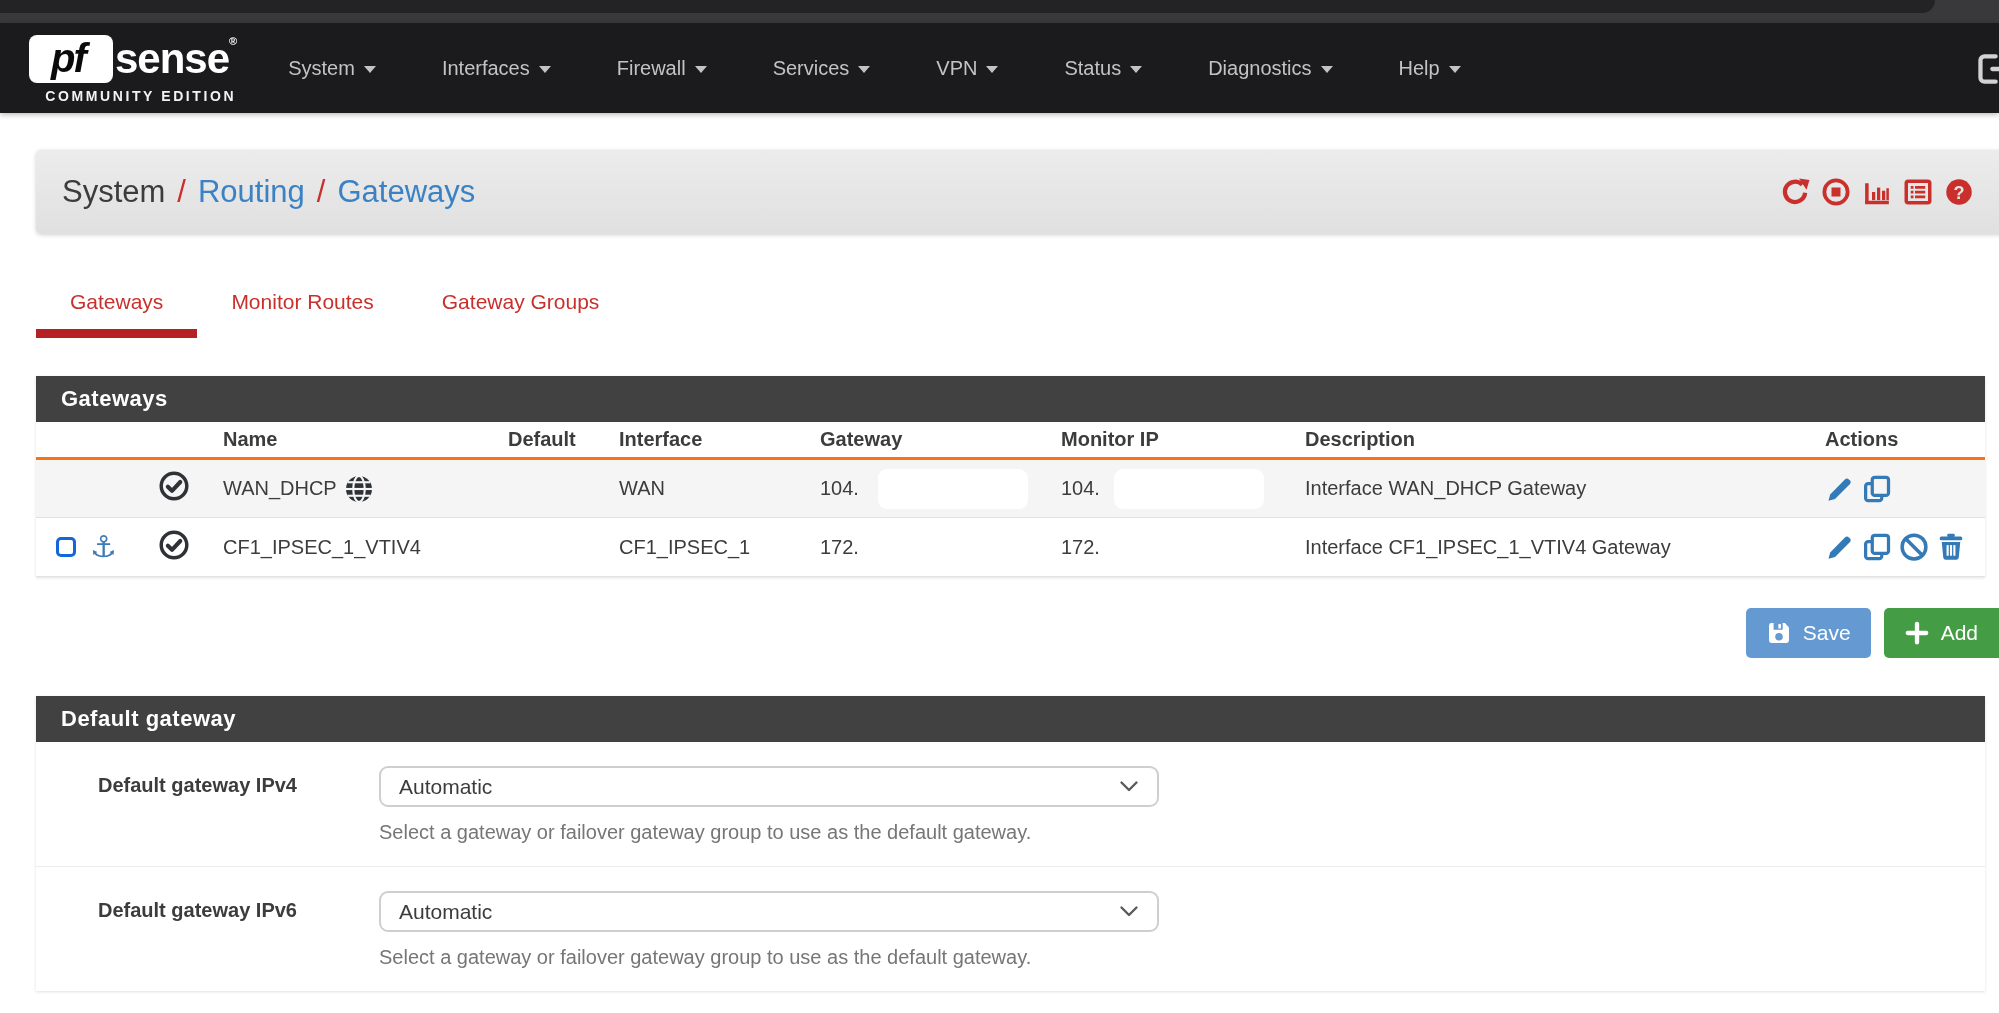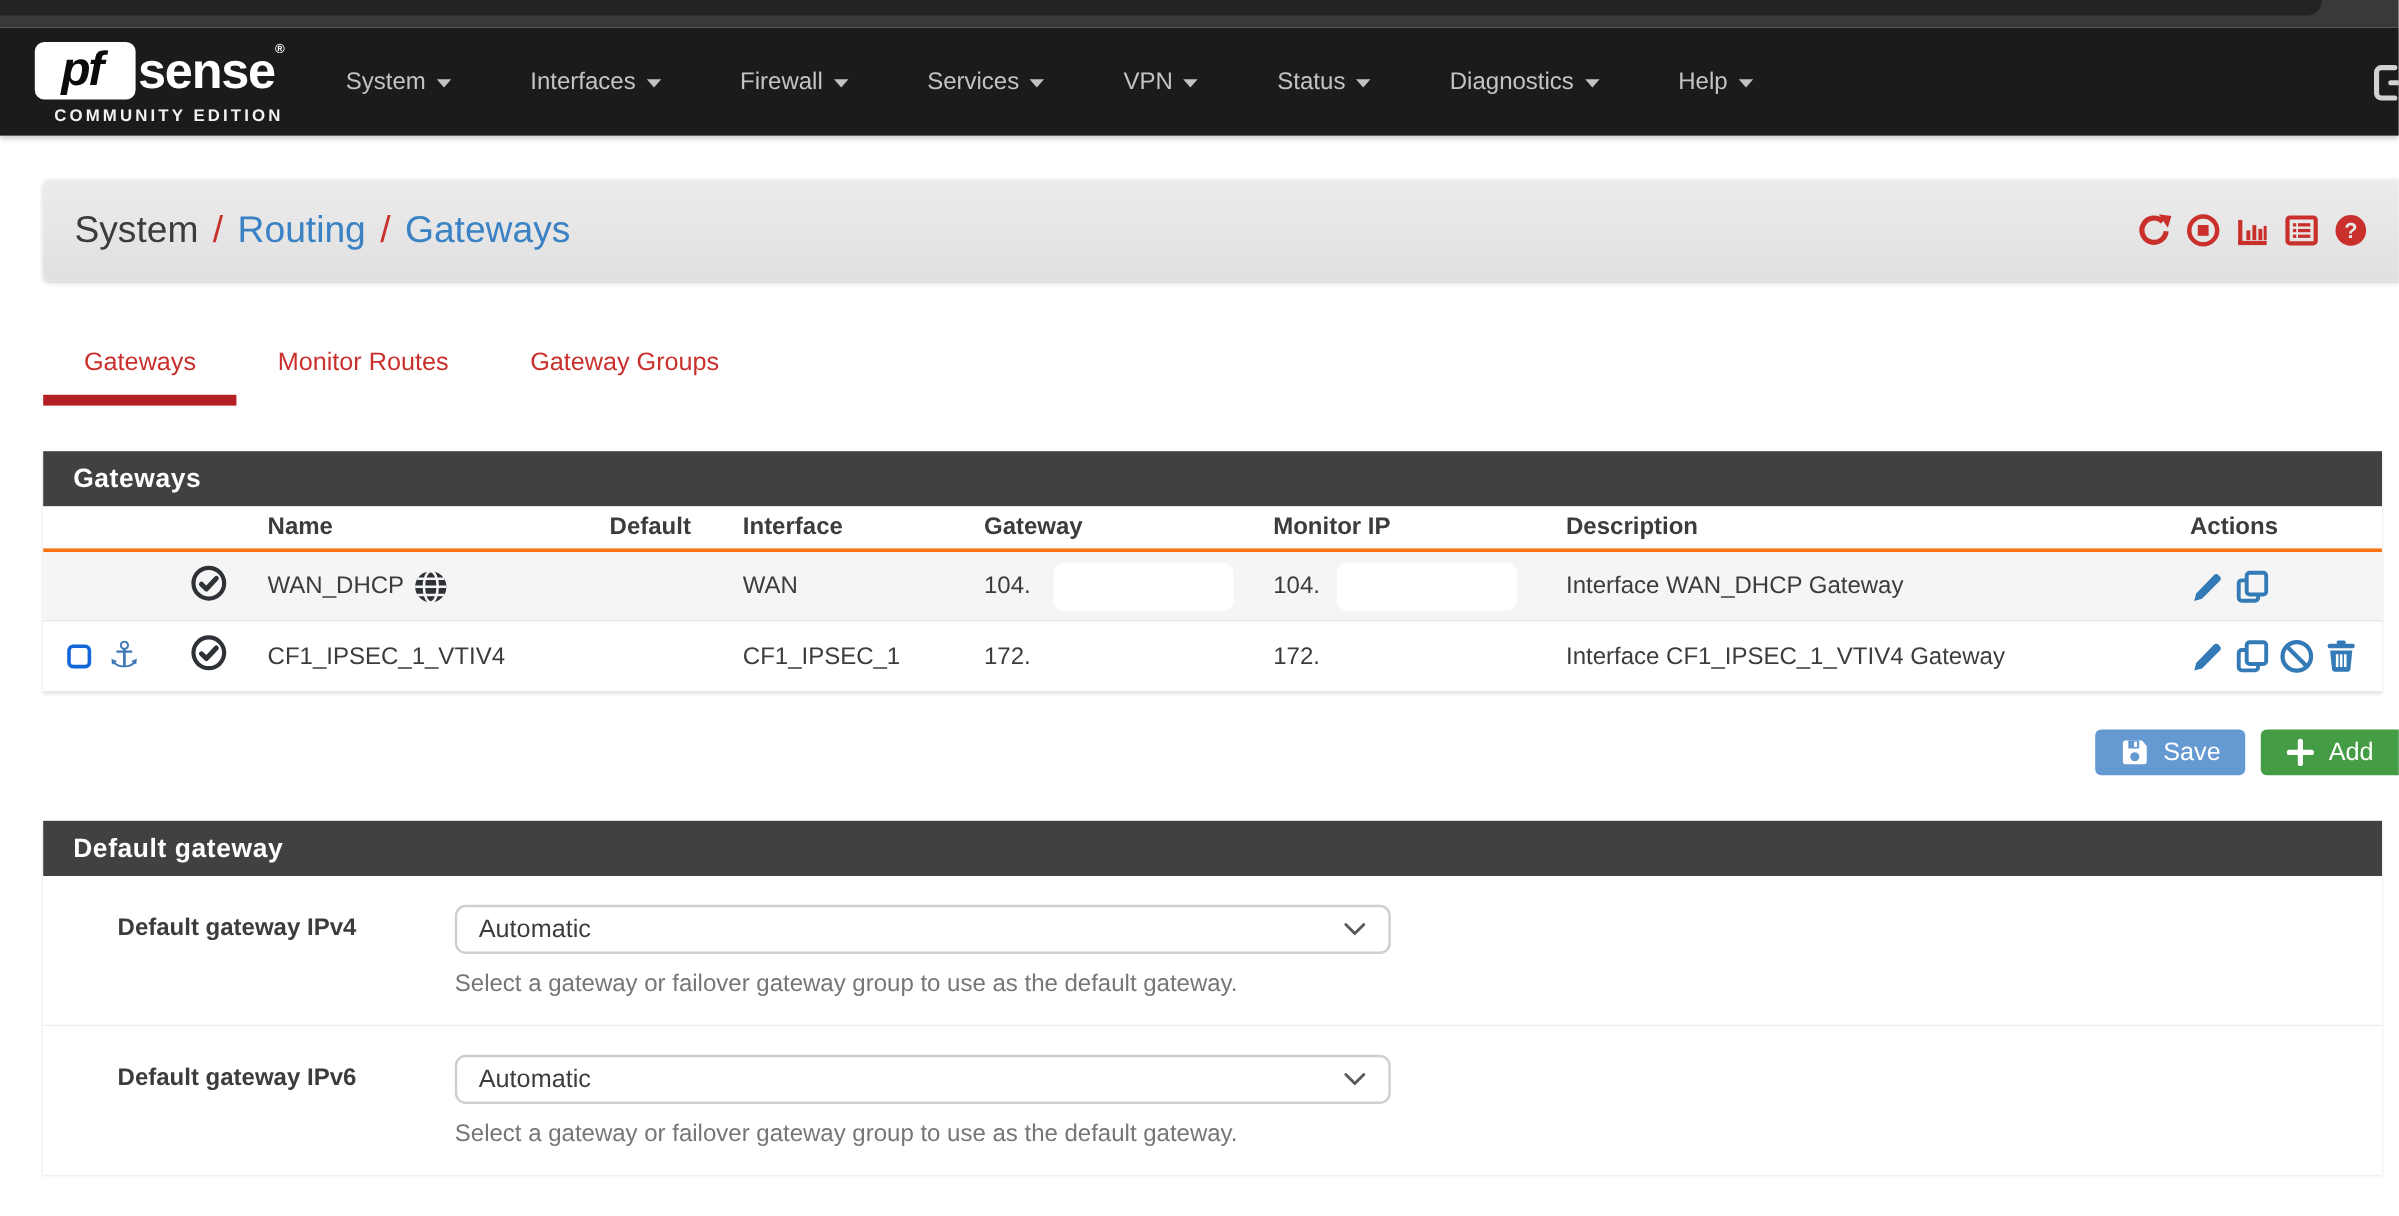--- a/index.html
+++ b/index.html
@@ -64,21 +64,21 @@
   .redact { position:absolute; top:50%; transform:translateY(-50%); height:40px; background:#fff; border-radius:9px; }
   .redact.gw { left:66px; width:150px; }
   .redact.mon { left:61px; width:150px; }
   .checkbox { width:20px; height:20px; border:3px solid #1467d9; border-radius:5px; background:transparent; cursor:pointer; }
   .anchor { color:#3e7ab5; font-size:30px; line-height:1; cursor:default; }
   .cell-actions { display:flex; align-items:center; gap:7px; }
   .cell-actions svg { cursor:pointer; display:block; }
 
   
   .btn-row { width:1970px; margin-top:31px; display:flex; justify-content:flex-end; gap:13px; }
-  .btn { height:38px; border:none; border-radius:5px; color:#fff; font-size:21px;
+  .btn { height:50px; border:none; border-radius:5px; color:#fff; font-size:21px;
     display:flex; align-items:center; gap:11px; padding:16px 20px; cursor:pointer;
     font-family:"Liberation Sans","DejaVu Sans",sans-serif; }
   .btn-save { background:#649ad1; }
   .btn-add  { background:#449d44; padding-right:28px; }
 
   
   .form-row { display:grid; grid-template-columns:343px 1560px; padding:24px 0 22px 0; border-bottom:1px solid #ececec; }
   .form-row:last-child { border-bottom:none; }
   .form-label { font-weight:700; font-size:20px; padding-left:62px; padding-top:8px; }
   .select { width:780px; height:41px; border:2px solid #cfcfcf; border-radius:9px; background:#fff;

